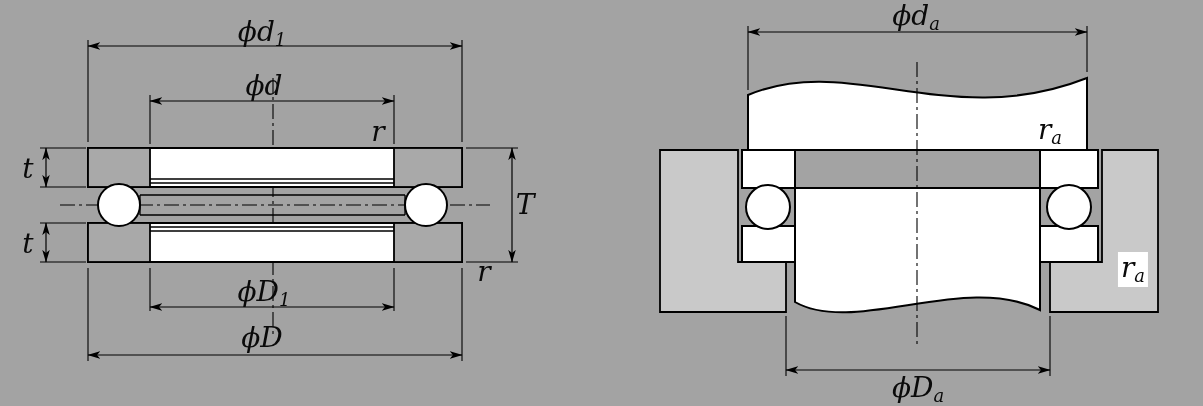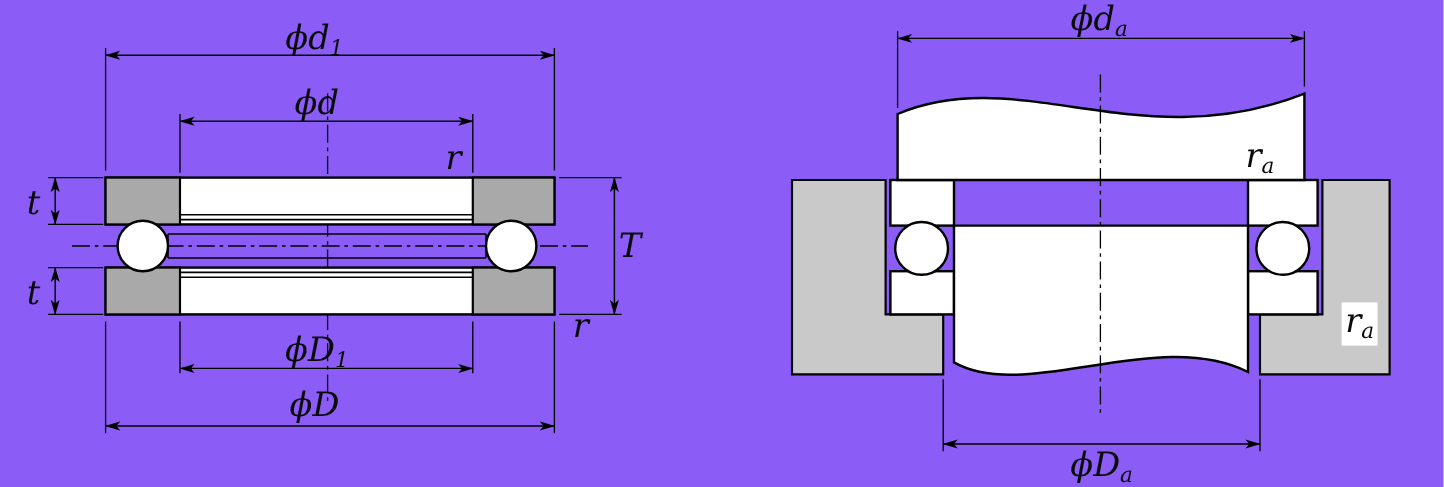--- a/index.html
+++ b/index.html
@@ -1,19 +1,19 @@
 <!DOCTYPE html>
 <html><head>
 <meta charset="utf-8">
 <style>
   html,body { margin:0; padding:0; background:#ffffff; }
   .stage {
     position:relative;
     width:1203px; height:406px;
-    background:#8b5cf6;
+    background:#a3a3a3;
     font-family:"DejaVu Serif","Liberation Serif",serif;
     overflow:hidden;
   }
   .stage svg { position:absolute; left:0; top:0; }
 
   
   .ol    { fill:#ffffff; stroke:#000000; stroke-width:2; }
   .shade { stroke:#000000; stroke-width:1.8; }
   .thin  { fill:none; stroke:#000000; stroke-width:1.3; }
   .dim   { fill:none; stroke:#000000; stroke-width:1.2; }

